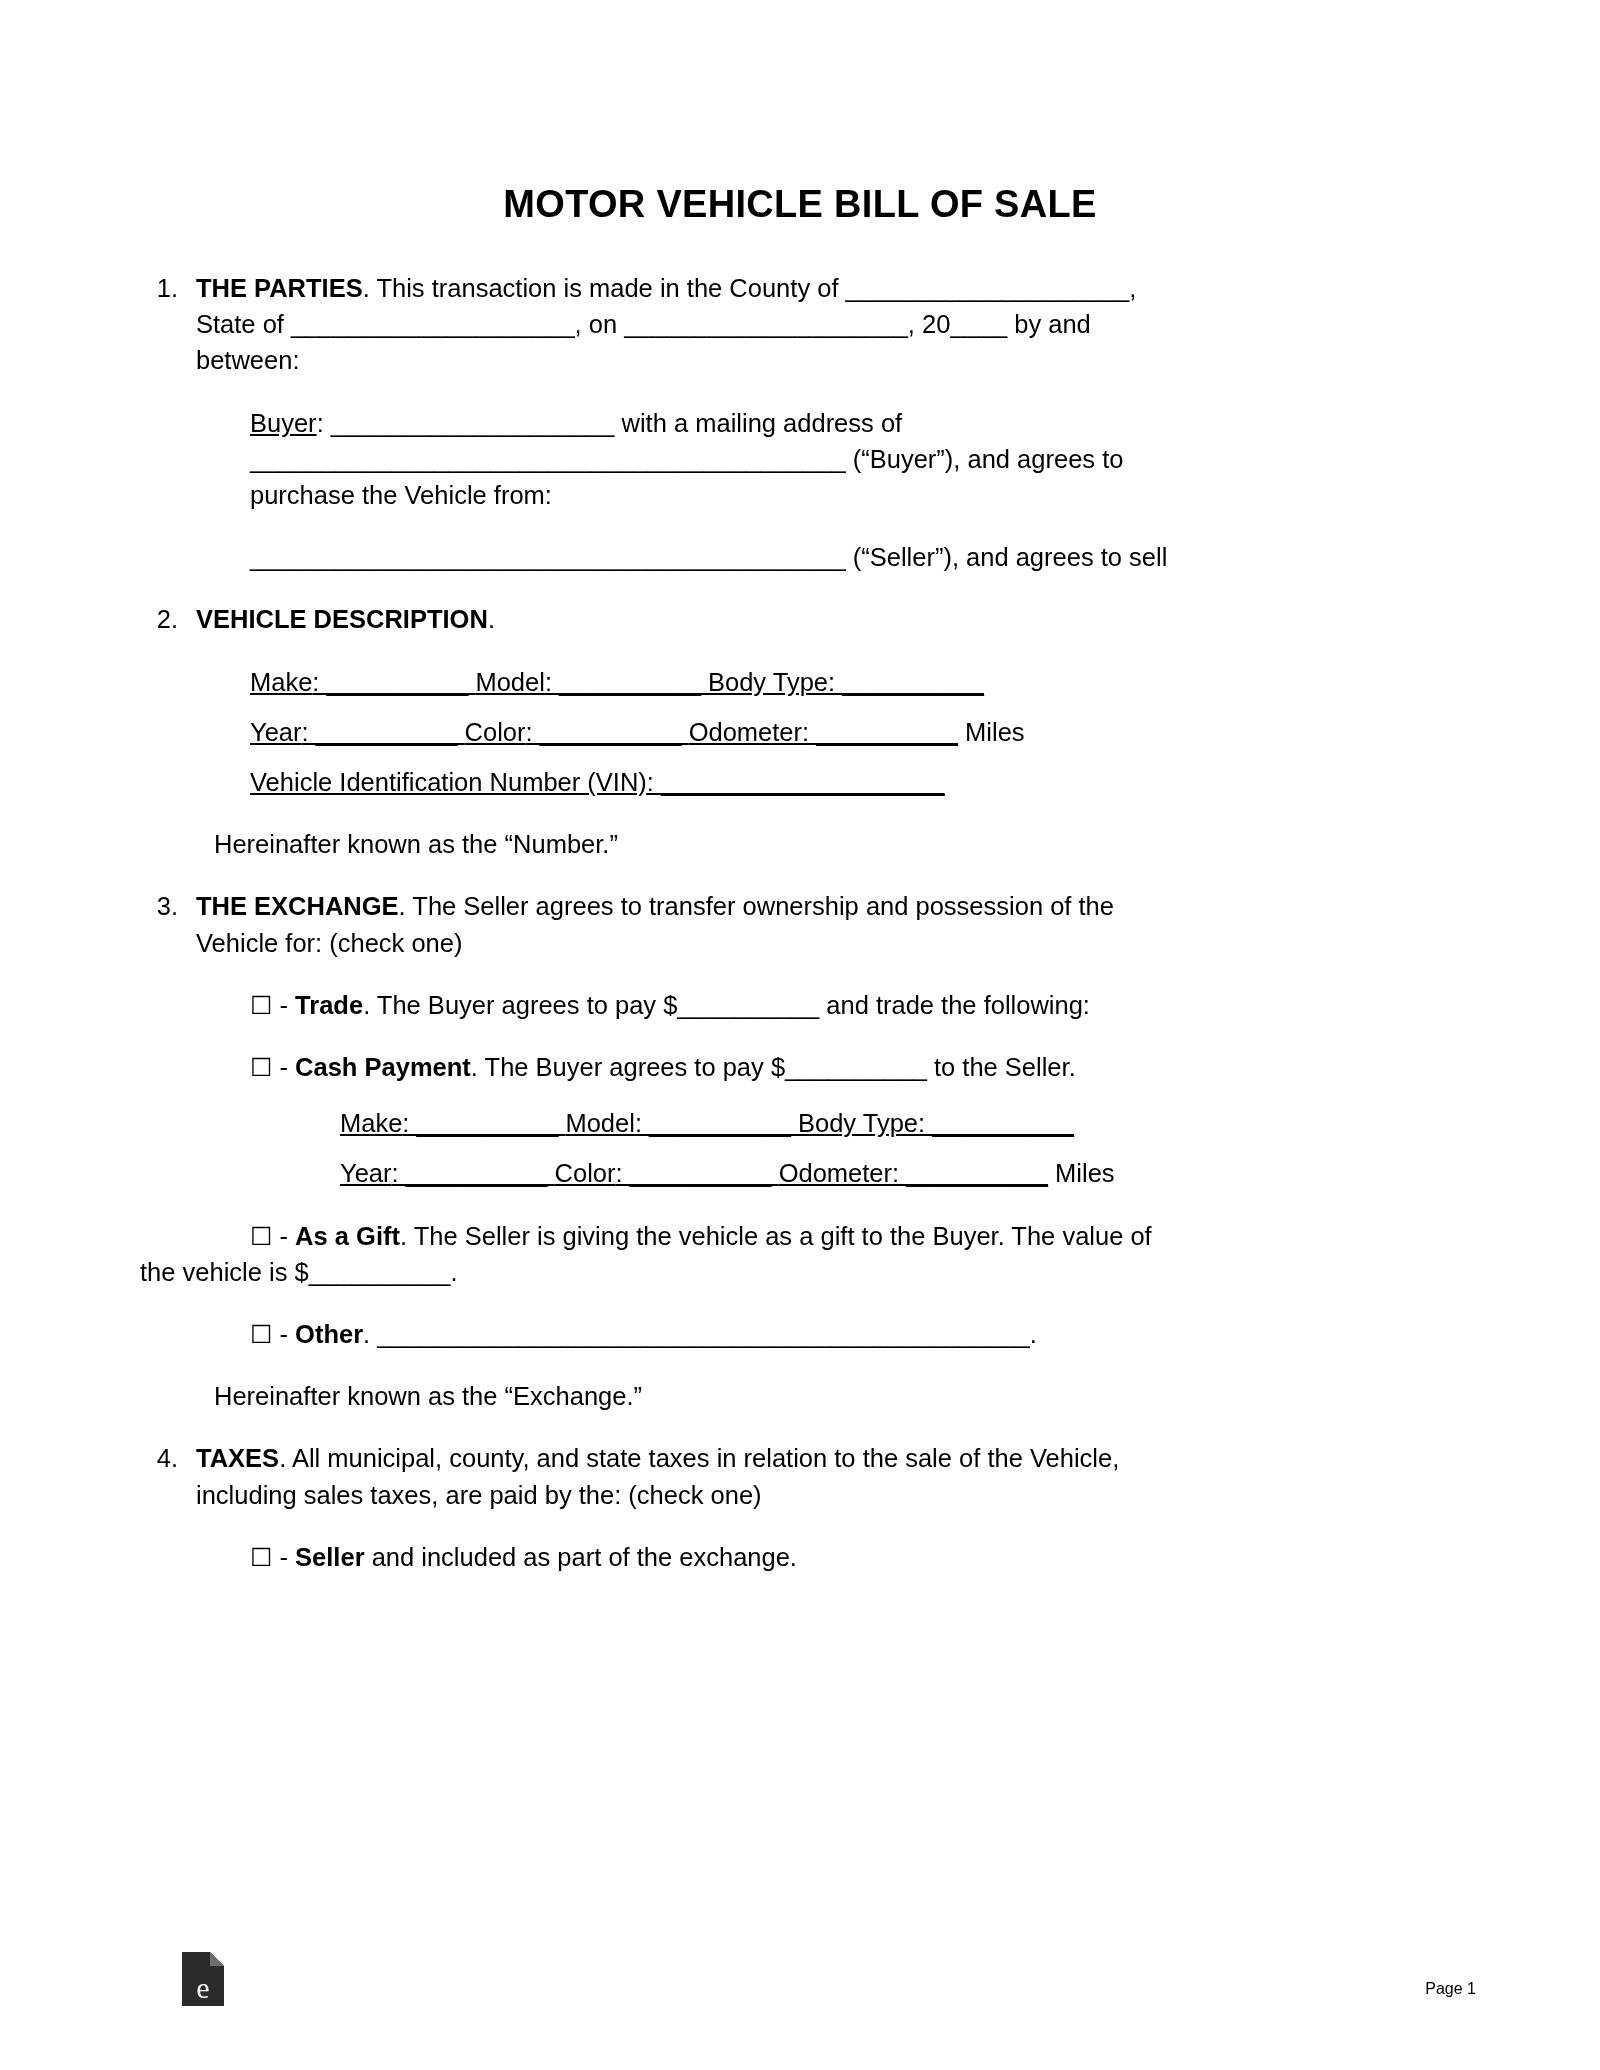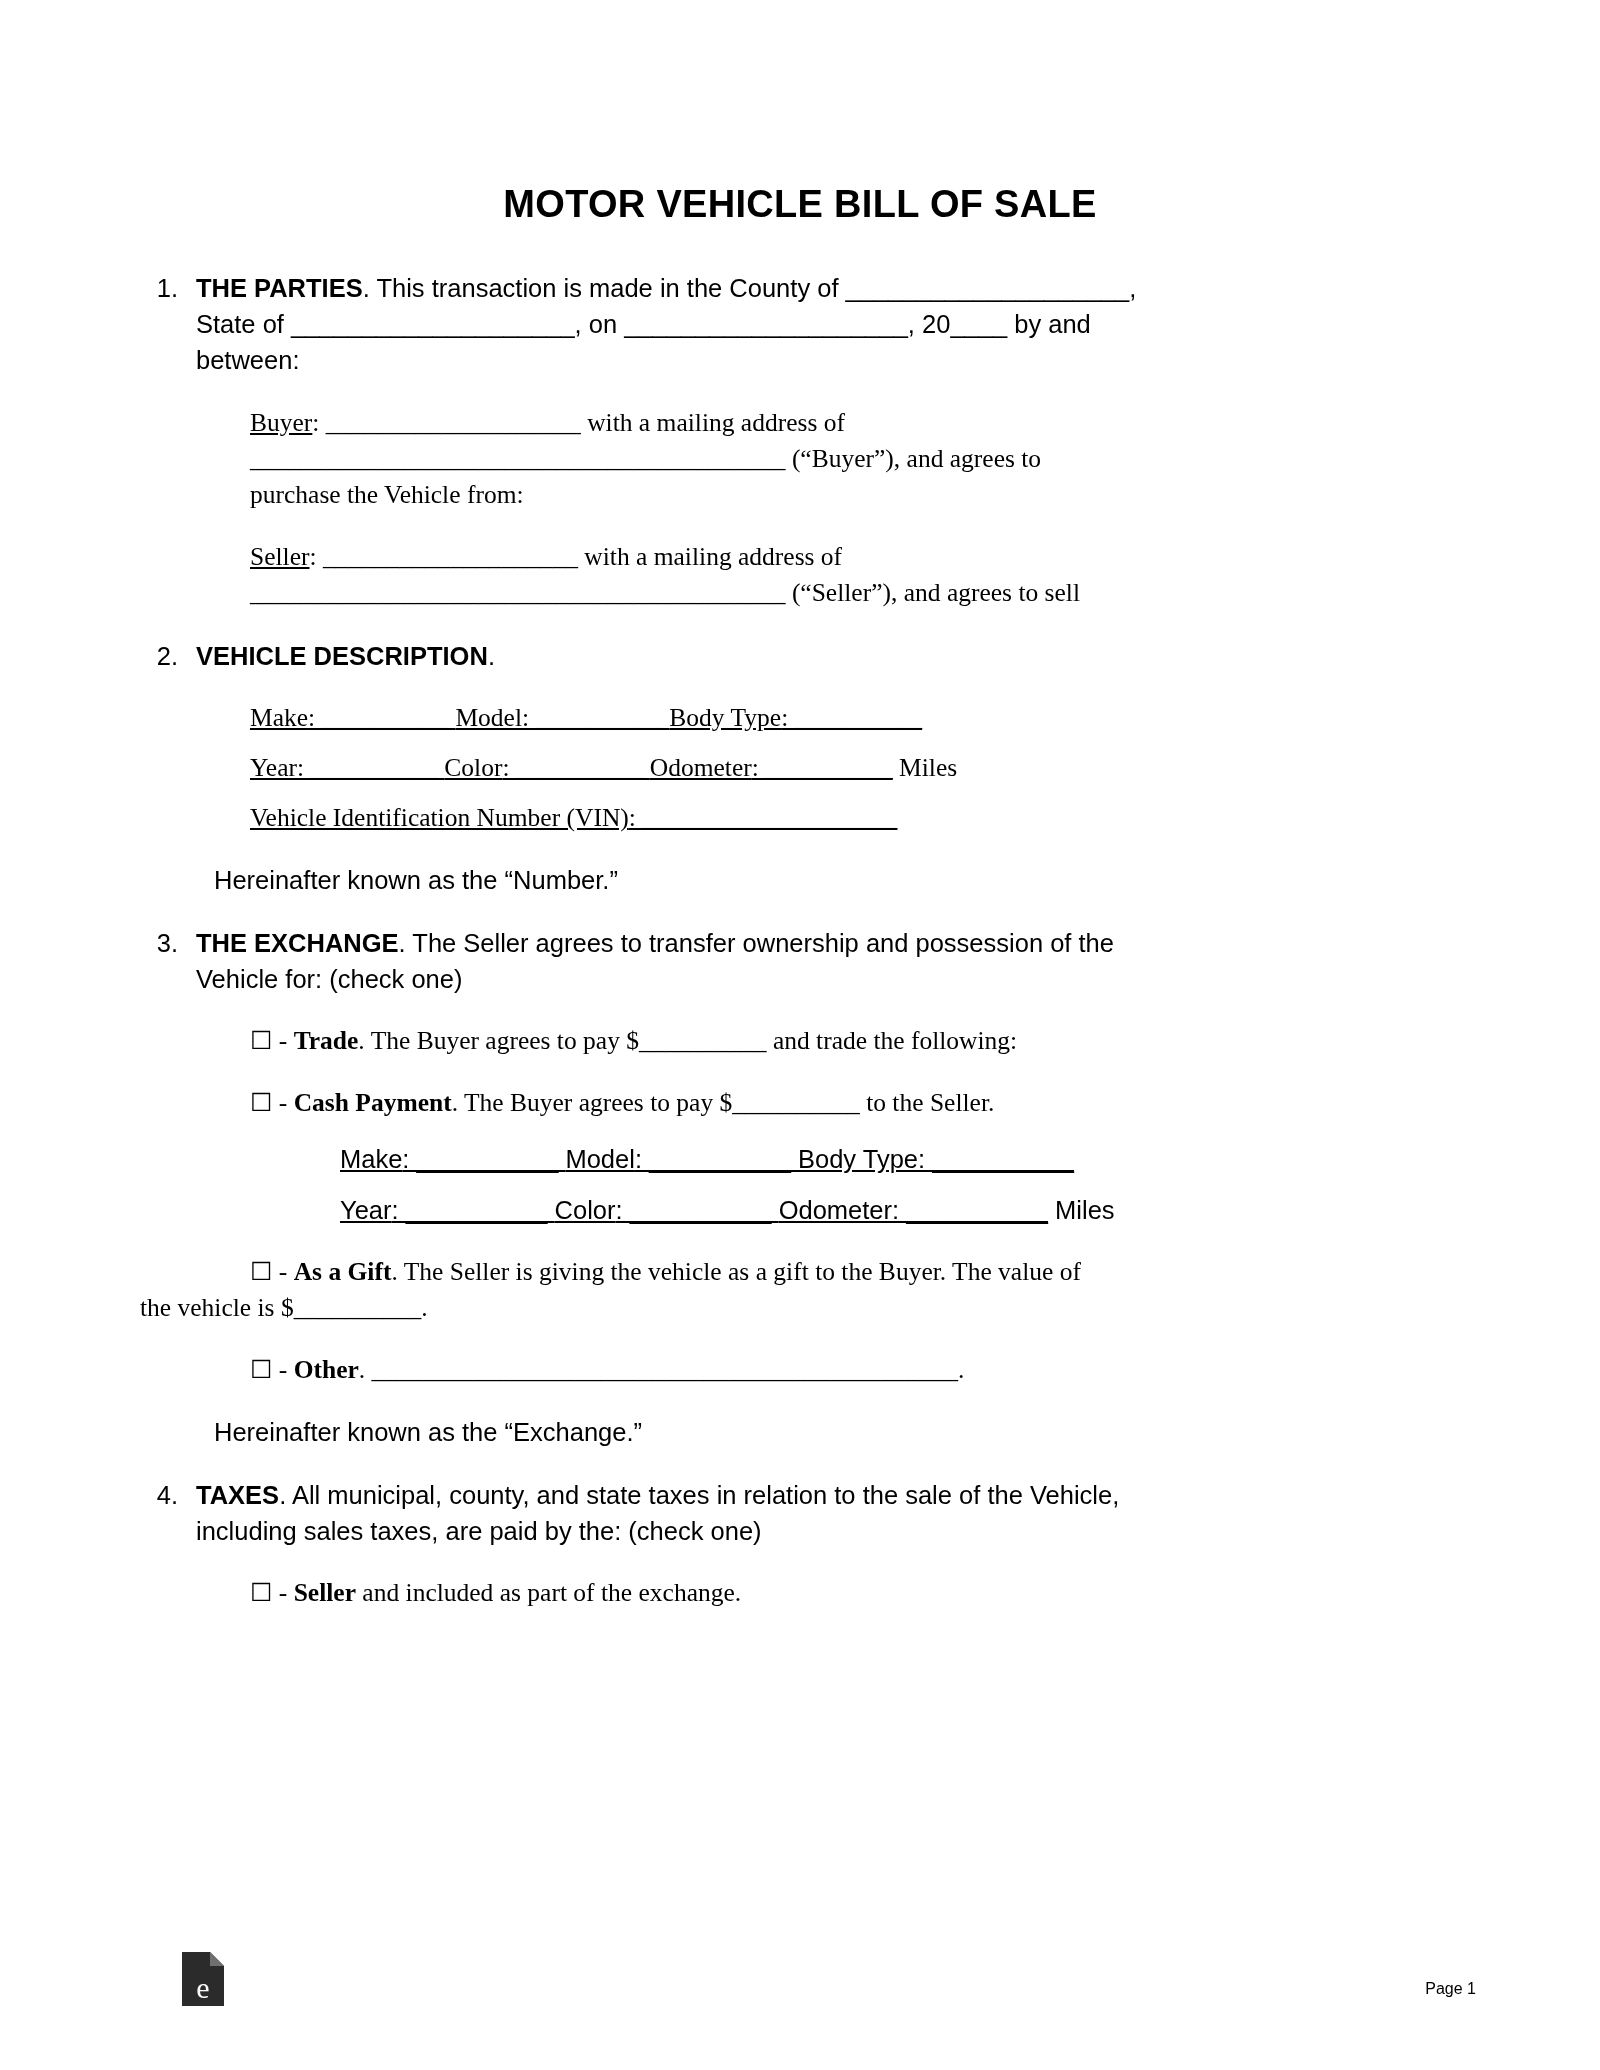--- a/index.html
+++ b/index.html
@@ -44,21 +44,20 @@
   }
   .clause-body {
     flex: 1 1 auto;
   }
   b { font-weight: bold; }
   .u { text-decoration: underline; }
   .indent1 {
     margin-left: 110px;
     font-size: 25.5px;
     line-height: 1.42;
-    font-family: Liberation Serif, serif;
   }
   .indent2 {
     margin-left: 200px;
     font-size: 25.5px;
     line-height: 1.42;
   }
   .noindent {
     margin-left: 74px;
     font-size: 25.5px;
     line-height: 1.42;
@@ -100,21 +99,20 @@
     </div>
   </div>
 
   <div class="indent1 blk">
     <div><span class="u">Buyer</span><span>: ____________________ with a mailing address of</span></div>
     <div>__________________________________________ (“Buyer”), and agrees to</div>
     <div>purchase the Vehicle from:</div>
   </div>
 
   <div class="indent1 blk">
-    <div><span class="u">Seller</span><span>: ____________________ with a mailing address of</span></div>
     <div>__________________________________________ (“Seller”), and agrees to sell</div>
   </div>
 
   <div class="clause blk">
     <div class="clause-num">2.</div>
     <div class="clause-body">
       <div><b>VEHICLE DESCRIPTION</b><span>.</span></div>
     </div>
   </div>
 

